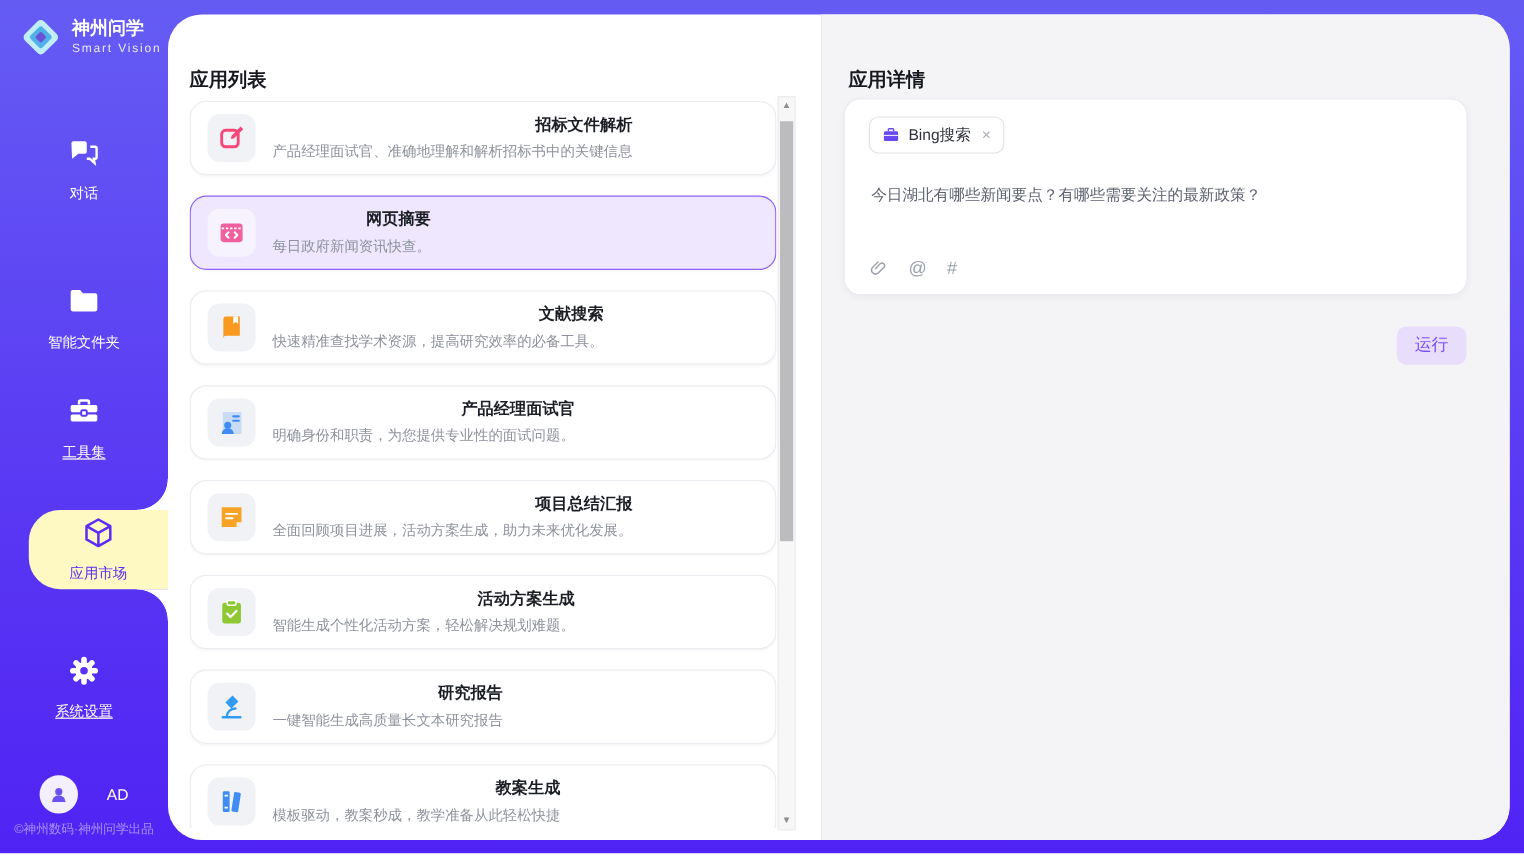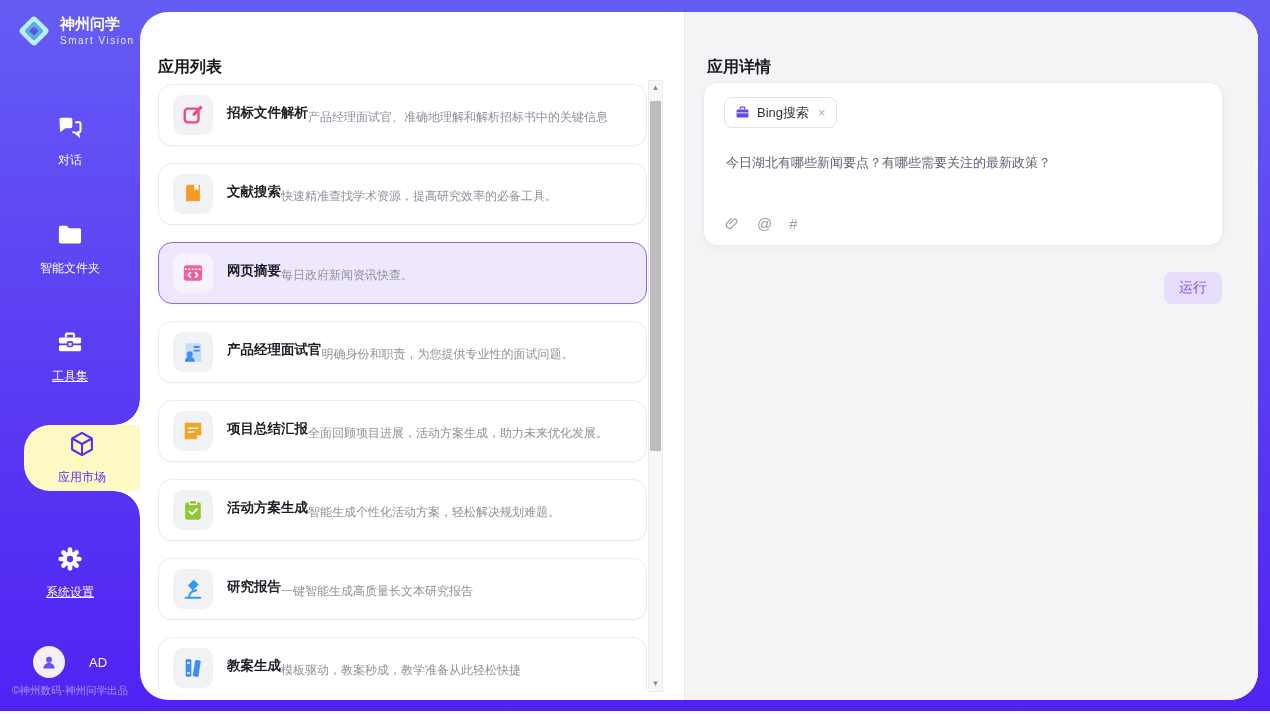--- a/index.html
+++ b/index.html
@@ -36,21 +36,21 @@
   .panel-title{font-size:16px;font-weight:bold;color:#17191f;}
   .list-panel .panel-title{position:absolute;left:18px;top:32px;}
   .cards{position:absolute;left:18px;top:72px;width:489px;height:606px;overflow:hidden;
     display:flex;flex-direction:column;gap:17px;}
   .card{flex:0 0 62px;display:flex;align-items:center;gap:14px;padding:0 14px;box-sizing:border-box;
     background:#fff;border:1px solid #ececf1;border-radius:14px;box-shadow:0 1px 2px rgba(20,20,40,0.03);cursor:pointer;}
   .card.selected{background:#efe7fd;border:1.5px solid #8f63f7;}
   .tile{width:40px;height:40px;border-radius:10px;background:#f1f2f6;display:flex;align-items:center;justify-content:center;flex:0 0 40px;}
   .card.selected .tile{background:#f7f3fe;}
   .tile svg{width:22px;height:22px;}
-  .card-text{display:flex;flex-direction:row;min-width:0;text-align:right;}
+  .card-text{display:flex;flex-direction:column;min-width:0;text-align:right;}
   .card-title{font-size:13.5px;font-weight:bold;color:#1b1e24;}
   .card-desc{font-size:12px;color:#8d929c;margin-top:5px;white-space:nowrap;}
   
   .scrollbar{position:absolute;left:508px;top:68px;width:15px;height:612px;background:#f7f7f8;
     border:1px solid #ececee;box-sizing:border-box;}
   .sb-arrow{position:absolute;left:0;width:13px;text-align:center;font-size:8px;color:#8e8e92;line-height:12px;cursor:pointer;}
   .sb-arrow.up{top:1px;}
   .sb-arrow.down{bottom:1px;}
   .sb-thumb{position:absolute;left:1px;top:20px;width:11px;height:350px;background:#bcbcbf;cursor:pointer;}
   
@@ -92,21 +92,21 @@
   </div>
 
   <nav id="sidebar-nav">
       <div class="nav-item" style="top: 108px;">
     <span class="nav-icon"><svg viewBox="0 0 24 24" style="width: 28px; height: 28px;">
             <path fill="currentColor" d="M3 5.5A1.5 1.5 0 014.5 4h8A1.5 1.5 0 0114 5.5v6a1.5 1.5 0 01-1.5 1.5H8l-4.5 3.5z"></path>
             <path fill="none" stroke="currentColor" stroke-width="1.7" d="M16.5 8H20a1 1 0 011 1v6.5a1 1 0 01-1 1h-1l.5 3-3.5-3H14"></path>
           </svg></span>
     <span class="nav-label">对话</span>
   </div>
-      <div class="nav-item" style="top: 216px;">
+      <div class="nav-item" style="top: 232px;">
     <span class="nav-icon"><svg viewBox="0 0 24 24" style="width: 28px; height: 28px;">
             <path fill="currentColor" d="M2.5 5.5A1.5 1.5 0 014 4h5.2l2 2.3H20a1.5 1.5 0 011.5 1.5v10a1.5 1.5 0 01-1.5 1.5H4a1.5 1.5 0 01-1.5-1.5z"></path>
           </svg></span>
     <span class="nav-label">智能文件夹</span>
   </div>
       <div class="nav-item" style="top: 324px;">
     <span class="nav-icon"><svg viewBox="0 0 24 24" style="width: 28px; height: 28px;">
             <path fill="none" stroke="currentColor" stroke-width="1.8" d="M8.5 7V5a1 1 0 011-1h5a1 1 0 011 1v2"></path>
             <rect x="2.5" y="7.2" width="19" height="5.2" rx="1.2" fill="currentColor"></rect>
             <rect x="2.5" y="14" width="19" height="5" rx="1.2" fill="currentColor"></rect>
@@ -158,43 +158,43 @@
             <svg viewBox="0 0 24 24">
               <rect x="3" y="5" width="15" height="15" rx="3.5" fill="none" stroke="currentColor" stroke-width="2.6"></rect>
               <path fill="currentColor" d="M20.2 1.6l2.4 2.4-8.3 8.3-3 .7.7-3z"></path>
             </svg>
           </span>
     <span class="card-text">
       <span class="card-title">招标文件解析</span>
       <span class="card-desc">产品经理面试官、准确地理解和解析招标书中的关键信息</span>
     </span>
   </div>
-        <div class="card">
-    <span class="tile" style="color: rgb(247, 154, 31);">
-            <svg viewBox="0 0 24 24">
-              <path fill="currentColor" d="M4.5 4.2A2.2 2.2 0 016.7 2h12.8v17.5H7a2.5 2.5 0 00-2.5 2.2z"></path>
-              <path fill="#fff" d="M13.5 2H18v6.5l-2.25-1.7-2.25 1.7z"></path>
-            </svg>
-          </span>
-    <span class="card-text">
-      <span class="card-title">文献搜索</span>
-      <span class="card-desc">快速精准查找学术资源，提高研究效率的必备工具。</span>
-    </span>
-  </div>
         <div class="card selected">
     <span class="tile" style="color: rgb(240, 96, 159);">
             <svg viewBox="0 0 24 24">
               <rect x="2" y="3.5" width="20" height="17" rx="3" fill="currentColor"></rect>
               <path stroke="#fff" stroke-width="1.6" stroke-dasharray="2.2 1.6" d="M3 8h18"></path>
               <path fill="none" stroke="#fff" stroke-width="1.8" stroke-linecap="round" stroke-linejoin="round" d="M9.2 11.5L6.8 14l2.4 2.5M14.8 11.5l2.4 2.5-2.4 2.5"></path>
             </svg>
           </span>
     <span class="card-text">
       <span class="card-title">网页摘要</span>
       <span class="card-desc">每日政府新闻资讯快查。</span>
+    </span>
+  </div>
+        <div class="card">
+    <span class="tile" style="color: rgb(247, 154, 31);">
+            <svg viewBox="0 0 24 24">
+              <path fill="currentColor" d="M4.5 4.2A2.2 2.2 0 016.7 2h12.8v17.5H7a2.5 2.5 0 00-2.5 2.2z"></path>
+              <path fill="#fff" d="M13.5 2H18v6.5l-2.25-1.7-2.25 1.7z"></path>
+            </svg>
+          </span>
+    <span class="card-text">
+      <span class="card-title">文献搜索</span>
+      <span class="card-desc">快速精准查找学术资源，提高研究效率的必备工具。</span>
     </span>
   </div>
         <div class="card">
     <span class="tile" style="color: rgb(63, 141, 242);">
             <svg viewBox="0 0 24 24">
               <path fill="currentColor" opacity="0.22" d="M4 2.5h16a1 1 0 011 1v18a1 1 0 01-1 1H4z"></path>
               <path stroke="currentColor" stroke-width="2" stroke-linecap="round" d="M13.5 6.5h5M13.5 10.5h5"></path>
               <circle cx="8.5" cy="14.5" r="3.2" fill="currentColor"></circle>
               <path fill="currentColor" d="M3 22.5a5.5 5.5 0 0111 0z"></path>
             </svg>

